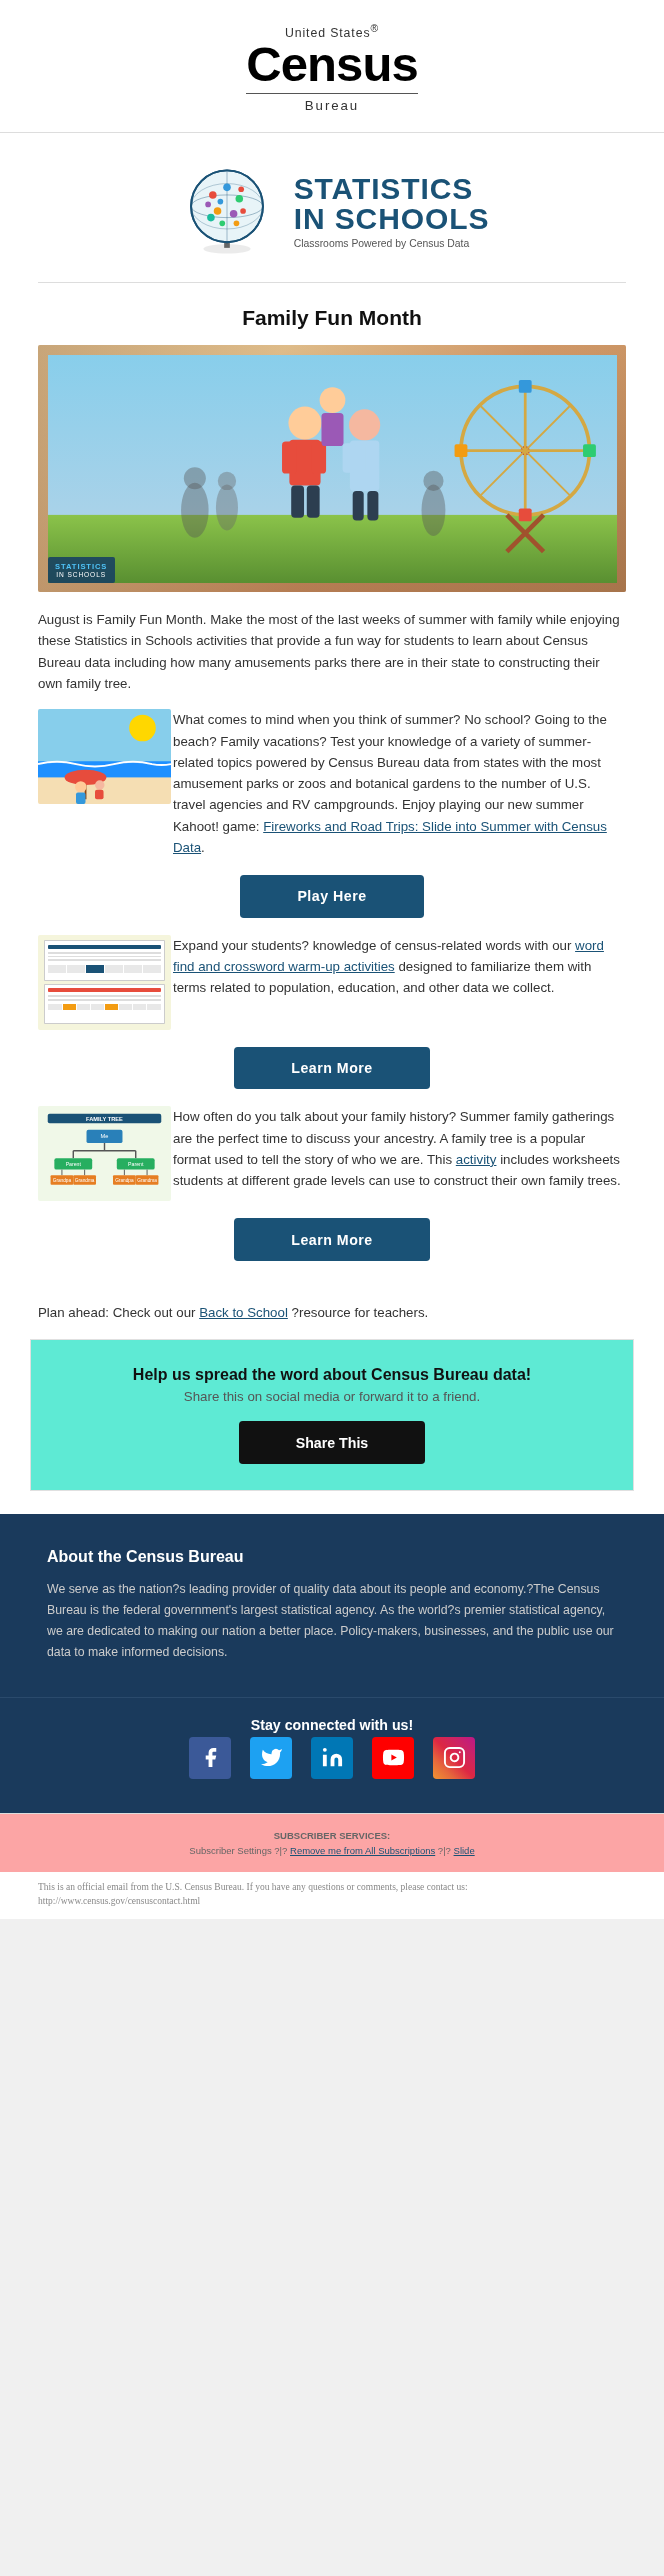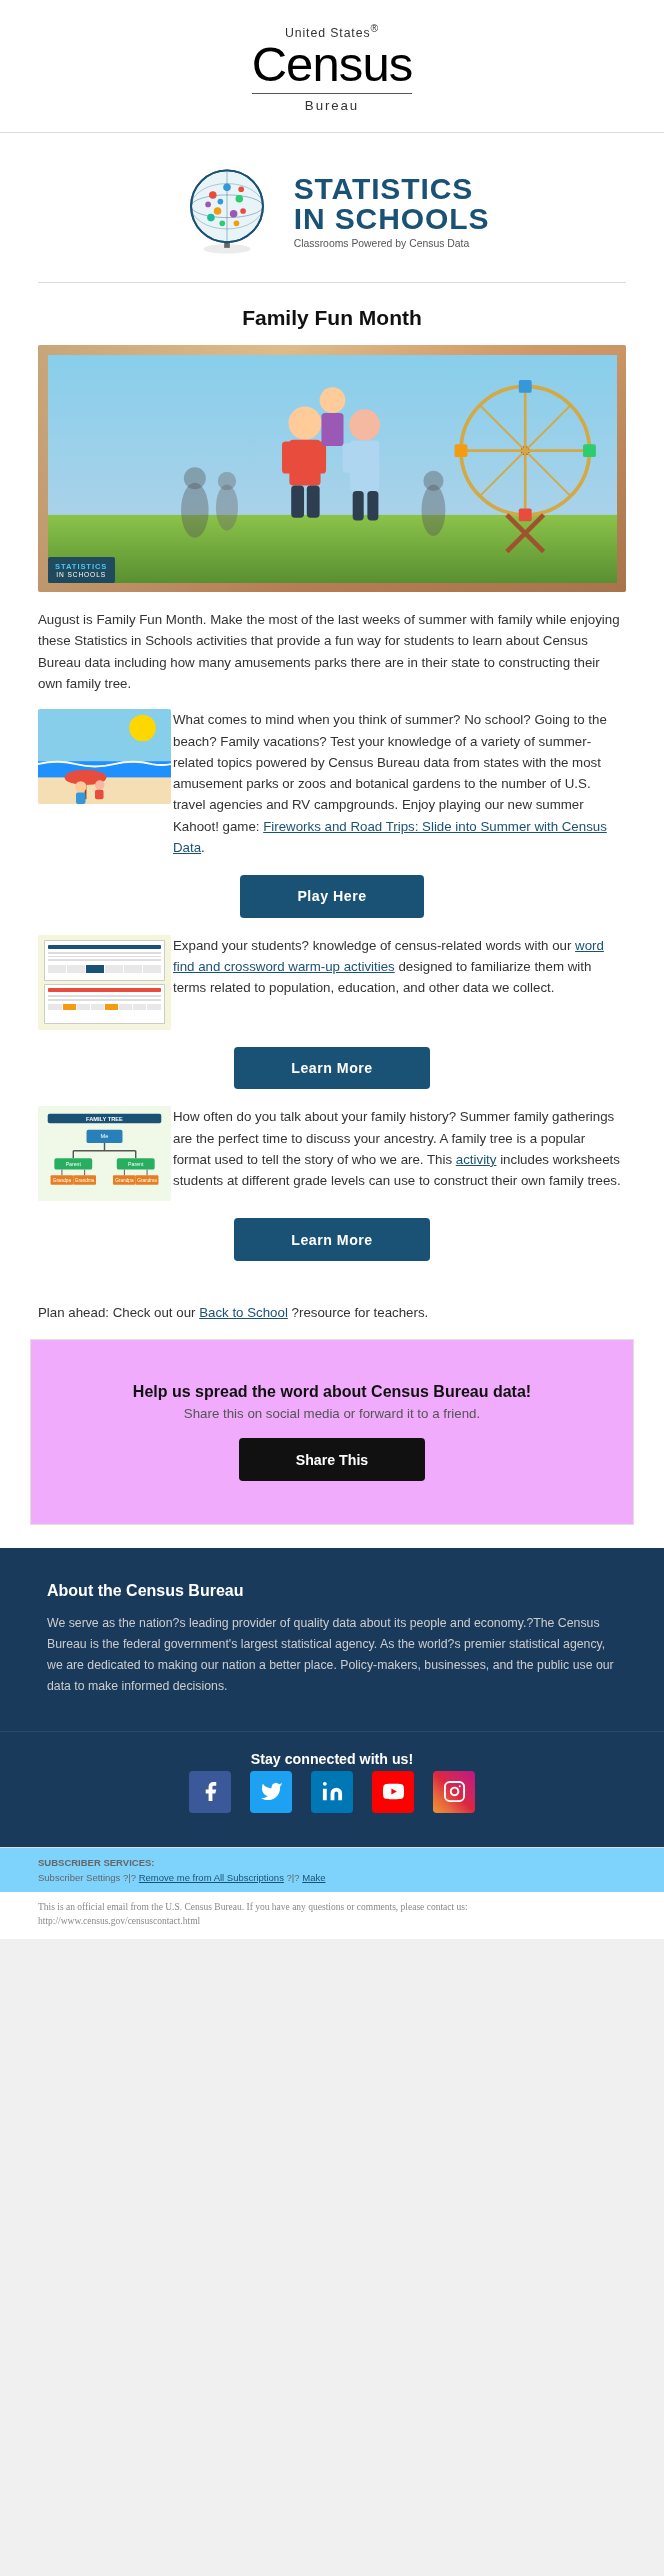--- a/index.html
+++ b/index.html
@@ -29,21 +29,21 @@
       vertical-align: super;
     }
     .census-logo-united {
       font-size: 12.3px;
       font-weight: normal;
       letter-spacing: 0.9px;
       color: #333;
     }
     .census-logo-census {
       font-size: 49px;
-      font-weight: 400;
+      font-weight: 700;
       color: #000;
       line-height: 1;
       letter-spacing: -0.9px;
     }
     .census-logo-bureau {
       font-size: 13.3px;
       color: #333;
       border-top: 0.9px solid #555;
       padding-top: 3.8px;
       margin-top: 3.8px;
@@ -203,24 +203,24 @@
       border: none;
     }
     
     .plan-ahead {
       padding: 3.8px 38px 19px;
       font-size: 13.3px;
       color: #333;
     }
     
     .share-section {
-      background: #f0abfc;
+      background: #5eead4;
       border: 0.9px solid #e0e0e0;
       margin: 0 30px 23px;
-      padding: 43px 19px;
+      padding: 26px 19px;
       text-align: center;
     }
     .share-title {
       font-size: 16px;
       font-weight: bold;
       color: #111;
       margin-bottom: 5.7px;
     }
     .share-subtitle {
       font-size: 13.3px;
@@ -280,23 +280,24 @@
       cursor: pointer;
       text-decoration: none;
     }
     .social-fb { background: #3b5998; color: white; }
     .social-tw { background: #1da1f2; color: white; }
     .social-li { background: #0077b5; color: white; }
     .social-yt { background: #ff0000; color: white; }
     .social-ig { background: linear-gradient(45deg, #f09433, #e6683c, #dc2743, #cc2366, #bc1888); color: white; }
     
     .footer {
-      background: #7dd3fc;
-      padding: 7px 38px;
+      background: #fca5a5;
+      padding: 14px 38px;
       border-top: 0.9px solid #ddd;
+      text-align: center;
     }
     .footer-text {
       font-size: 9.5px;
       color: #666;
       line-height: 1.6;
     }
     .footer-link {
       color: #1a5276;
       text-decoration: underline;
     }
@@ -621,21 +622,21 @@
       </a>
     </div>
   </div>
 
   <div class="footer">
     <div class="footer-text">
       <strong>SUBSCRIBER SERVICES:</strong><br>
       <span>Subscriber Settings ?|?</span>
       <a href="#" class="footer-link">Remove me from All Subscriptions</a>
       <span> ?|?</span>
-      <a href="#" class="footer-link">Make</a>
+      <a href="#" class="footer-link">Slide</a>
     </div>
   </div>
   <div class="footer-disclaimer">
     <span>This is an official email from the U.S. Census Bureau. If you have any questions or comments, please contact us: http://www.census.gov/censuscontact.html</span>
   </div>
 
 </div>
 
 
 </body></html>

